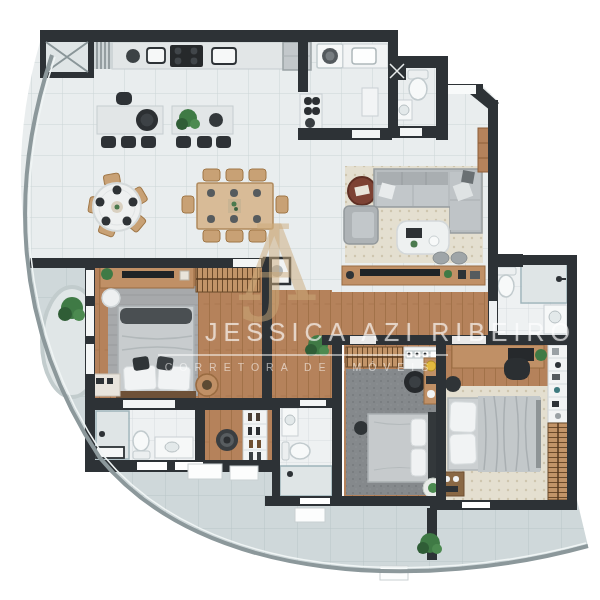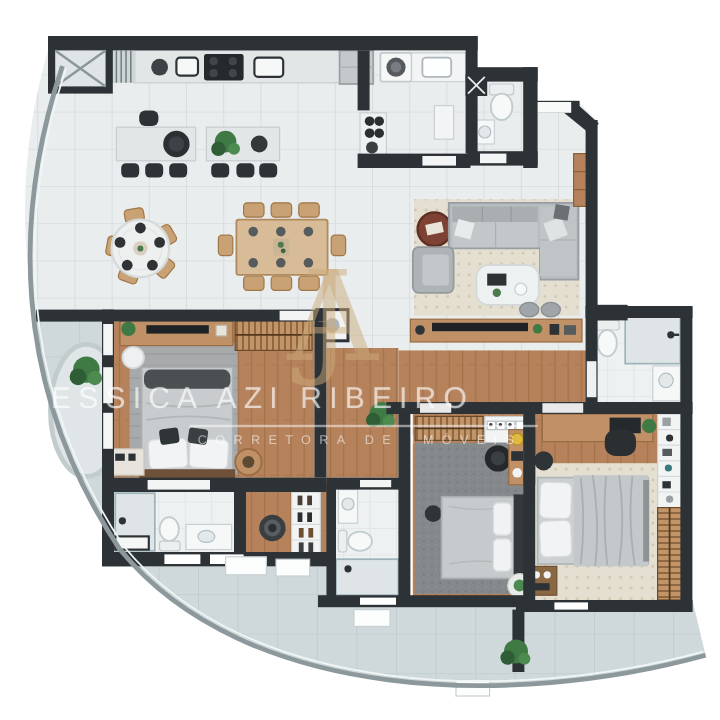--- a/index.html
+++ b/index.html
@@ -5,21 +5,21 @@
   html,body{margin:0;padding:0;background:#ffffff;}
   #stage{position:relative;width:600px;height:600px;background:#ffffff;overflow:hidden;
          font-family:"Liberation Sans", sans-serif;}
   #planSvg{position:absolute;left:0;top:0;}
   
   .wm{position:absolute;left:0;top:0;width:600px;height:600px;pointer-events:none;}
   .wm-monogram{position:absolute;left:252px;top:212px;width:120px;height:120px;
       font-family:"DejaVu Serif", serif;font-size:104px;line-height:1;
       color:rgba(203,170,122,0.50);letter-spacing:-0.52em;font-weight:400;}
   .wm-name{position:absolute;left:50%;top:318px;transform:translateX(-50%);
-      width:552px;text-align:left;color:rgba(255,255,255,0.62);
+      width:552px;text-align:right;color:rgba(255,255,255,0.62);
       font-size:25px;letter-spacing:6px;font-weight:400;white-space:nowrap;
       text-shadow:0 0 2px rgba(255,255,255,0.15);}
   .wm-rule{position:absolute;left:158px;top:354px;width:290px;height:1.5px;
       background:rgba(255,255,255,0.5);}
   .wm-subtitle{position:absolute;left:50%;top:361px;transform:translateX(-50%);
       width:600px;text-align:center;color:rgba(255,255,255,0.55);
       font-size:10.5px;letter-spacing:7px;font-weight:400;white-space:nowrap;}
 </style>
 </head>
 <body>

